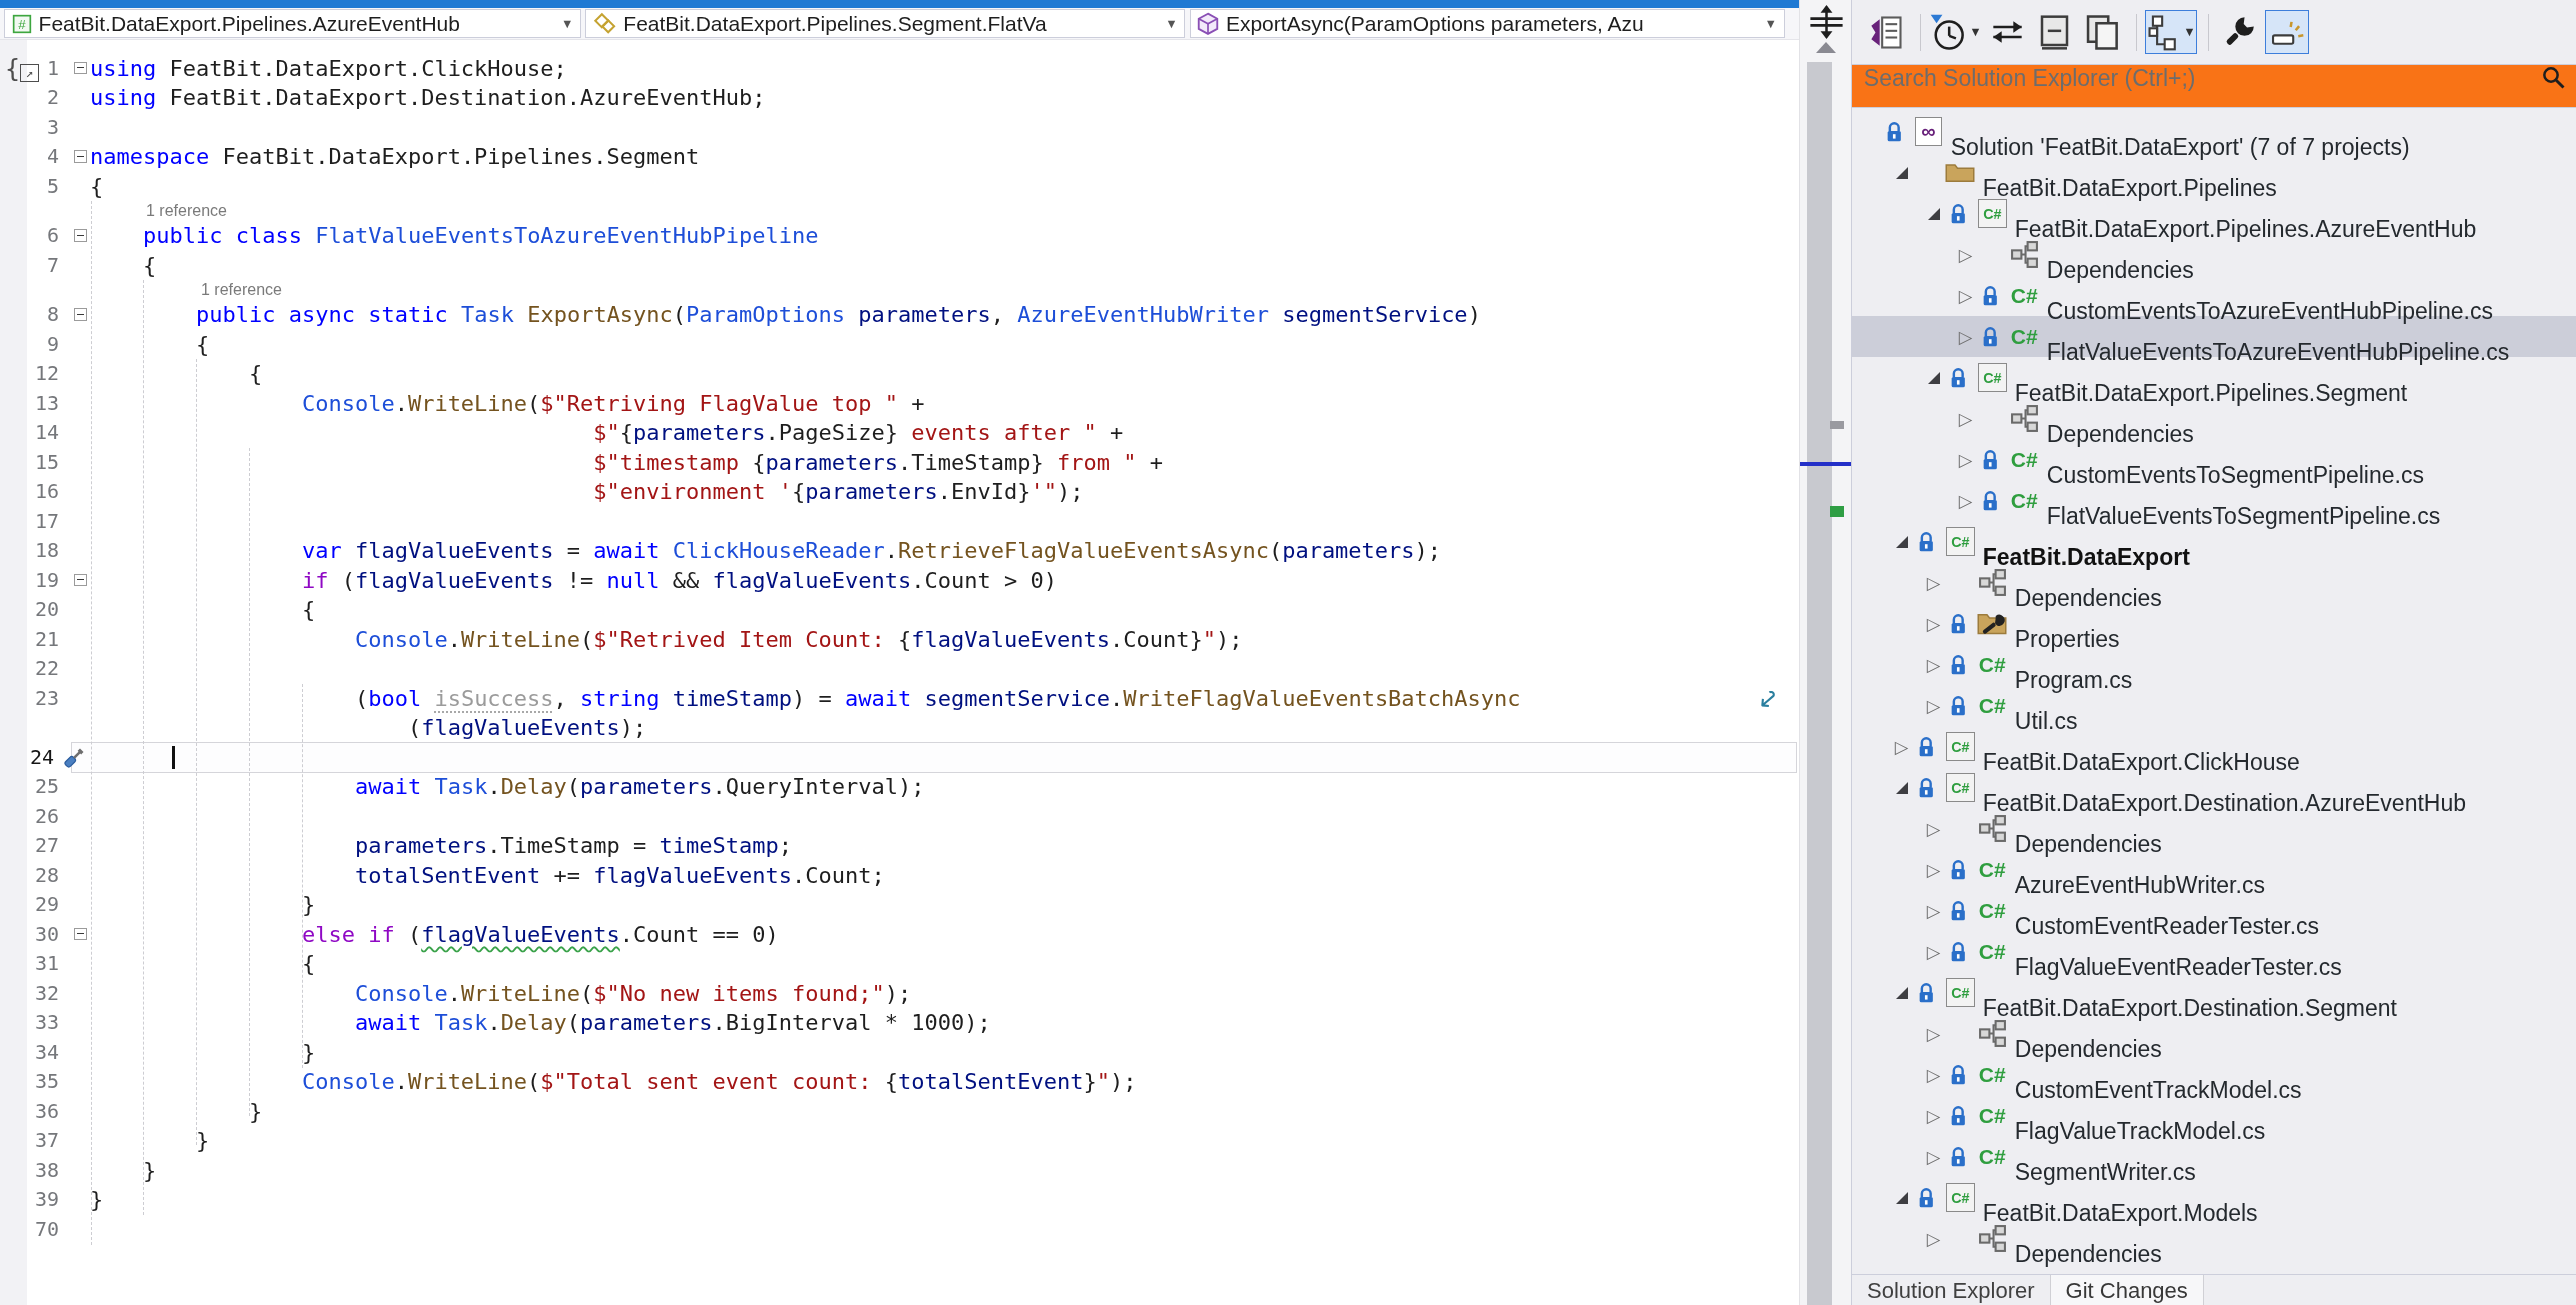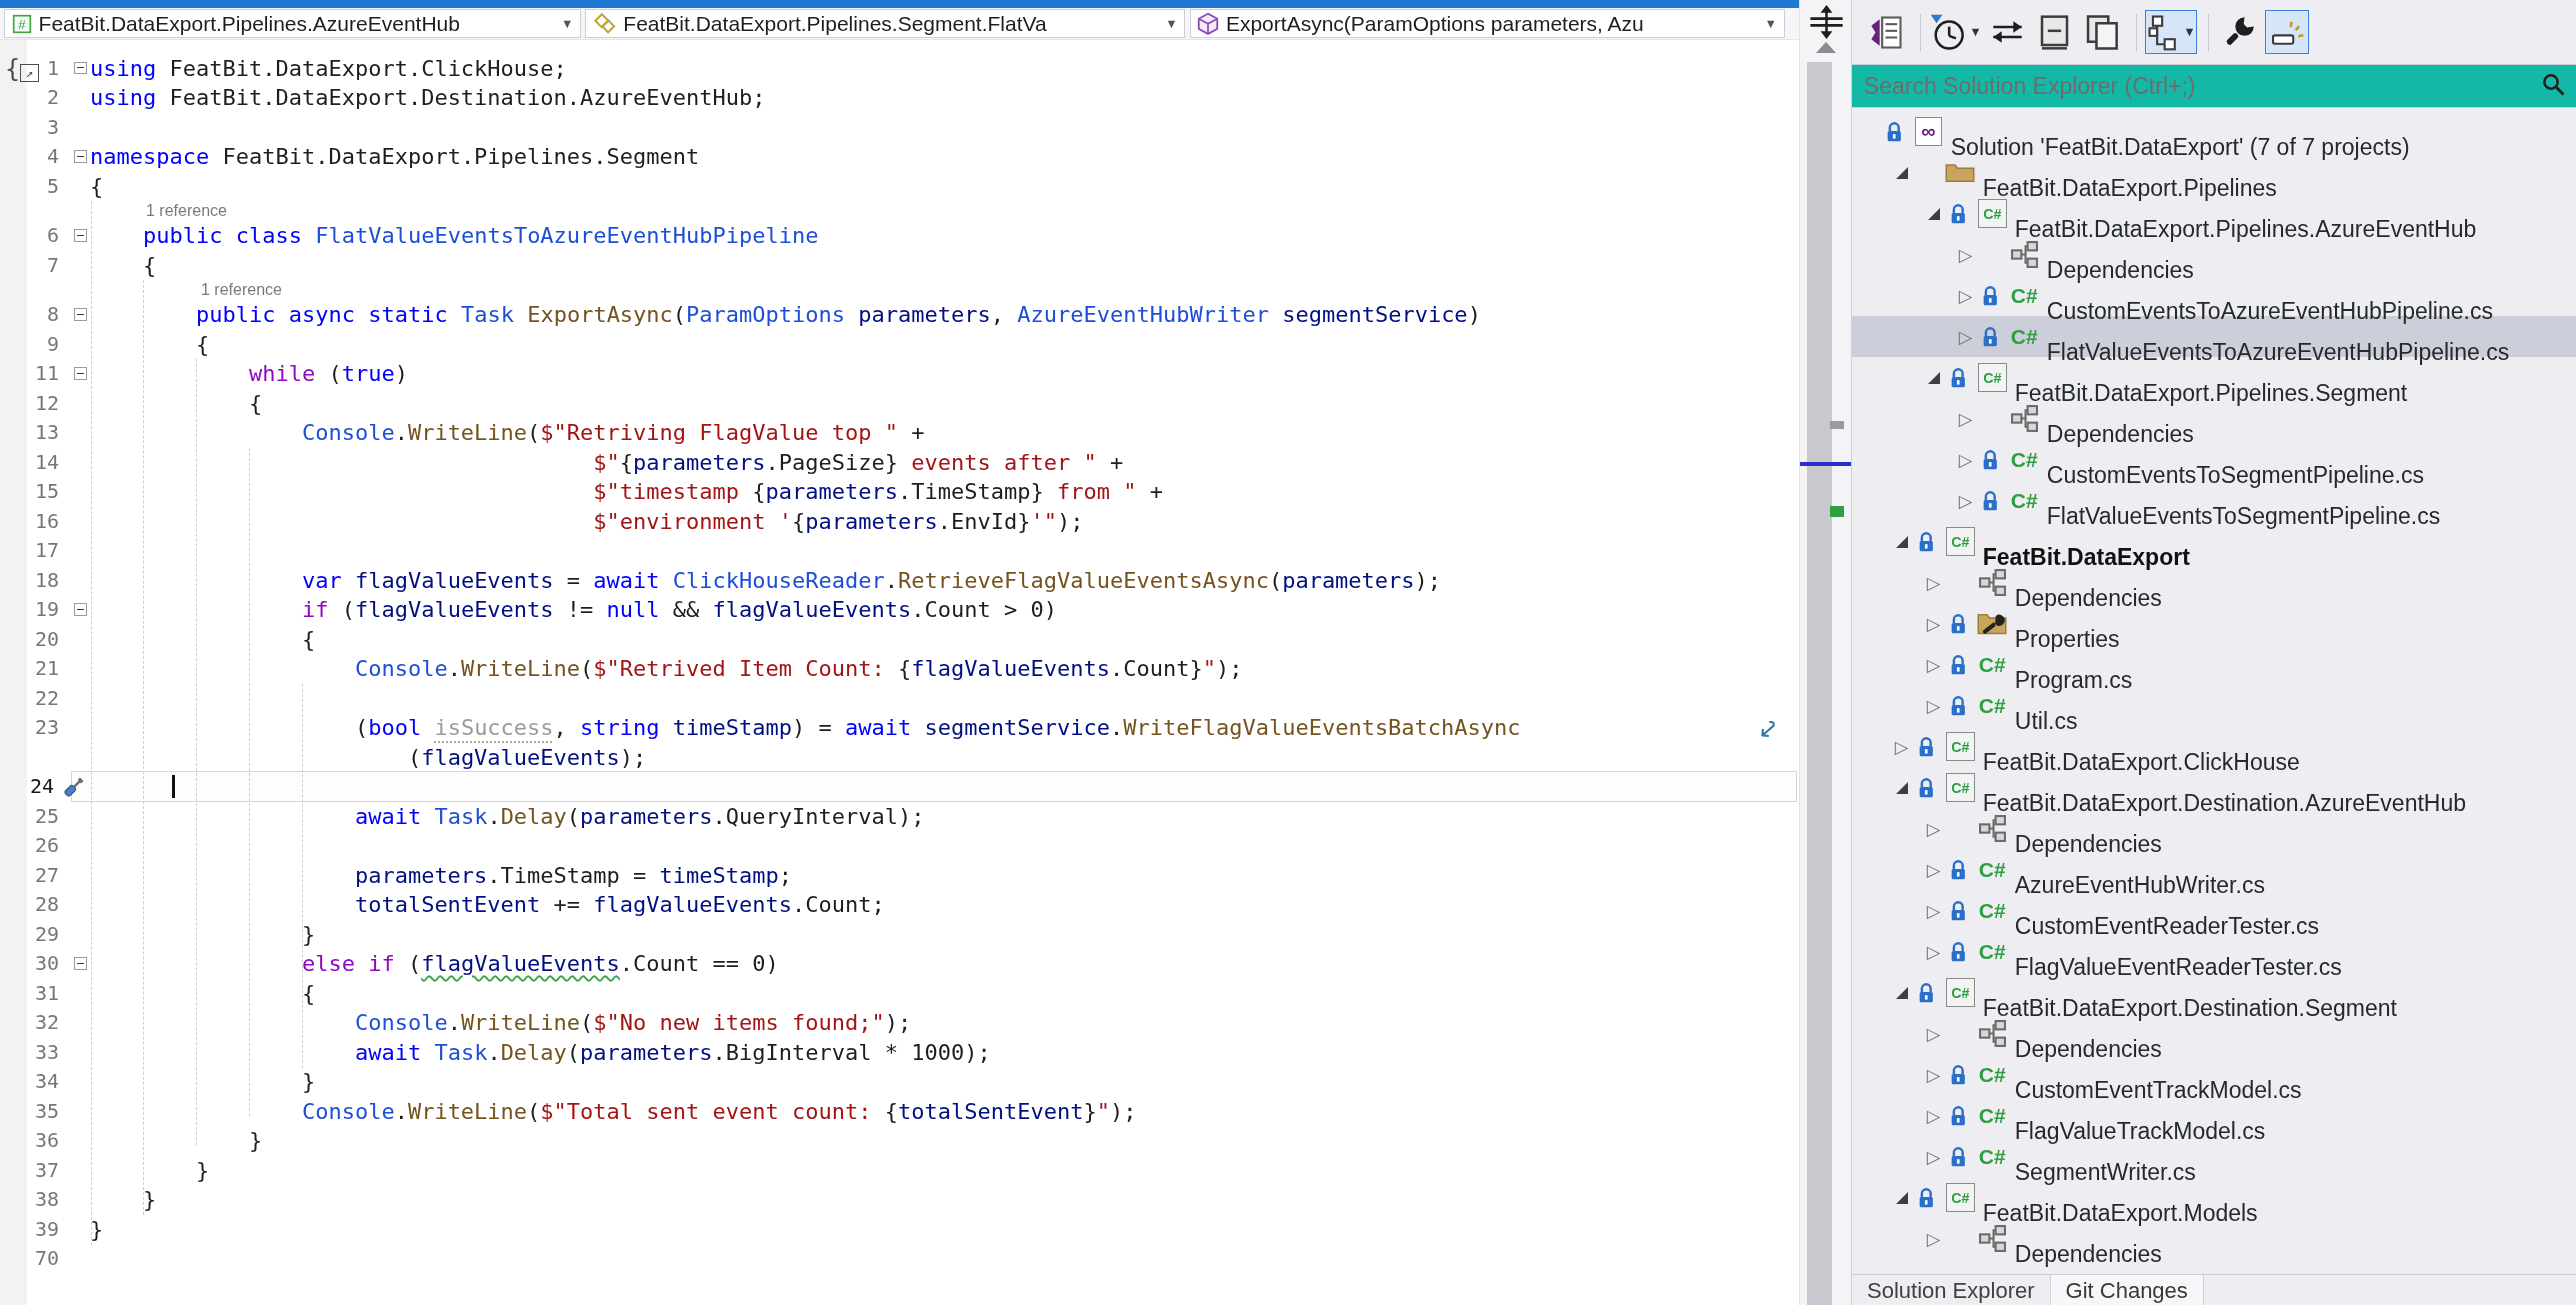--- a/index.html
+++ b/index.html
@@ -72,22 +72,22 @@
   .sepanel { position:absolute; left:1851px; top:0; width:725px; height:1306px;
     background:#eeeef2; border-left:0.8px solid #cccedb; }
   .se-toolbar { position:absolute; left:0; top:0; right:0; height:64px;
     display:flex; align-items:center; padding-left:11.8px; }
   .tbtn { display:inline-flex; align-items:center; justify-content:center;
     height:44px; min-width:44px; margin-right:3.4px; }
   .tbtn.boxed { border:1.7px solid #3d7edb; background:#d6e5f8; }
   .tsep { width:0.8px; height:37px; background:#c8c8ce; margin:0 8.4px; }
   .tcaret { font-size:12.6px; color:#333; margin-left:3.4px; }
 
-  .se-search { position:absolute; left:0; top:64px; right:0; height:44px; background:#14b8a6;
-    border-top:0.8px solid #cccedb; border-bottom:0.8px solid #cccedb; display:flex; align-items:center; }
+  .se-search { position:absolute; left:0; top:64px; right:0; height:44px; background:#f97316;
+    border-top:0.8px solid #cccedb; border-bottom:0.8px solid #cccedb; display:flex; align-items:flex-start; }
   .se-search input { flex:1; border:none; outline:none; font-size:23px; color:#333;
     padding-left:11.8px; font-family:"Liberation Sans", sans-serif; background:transparent; }
   .se-search input::placeholder { color:#6d6d6d; opacity:1; }
   .se-search .mag { margin-right:10px; flex:0 0 auto; }
 
   .se-tree { position:absolute; left:0; top:111px; right:0; bottom:32px; overflow:hidden; }
   .trow { display:flex; align-items:center; height:41px; font-size:23px; color:#24292e;
     white-space:nowrap; }
   .trow.sel { background:#ccced9; }
   .trow.bold .tlabel { font-weight:bold; color:#111; }
@@ -193,25 +193,20 @@
           <span class="lenstext" style="left: 201px;">1 reference</span>
         </div>
         <div class="crow">
           <span class="ln">8</span>
           <div class="fold"></div>
           <pre><span class="p">        </span><span class="k">public</span><span class="p"> </span><span class="k">async</span><span class="p"> </span><span class="k">static</span><span class="p"> </span><span class="t">Task</span><span class="p"> </span><span class="m">ExportAsync</span><span class="p">(</span><span class="t">ParamOptions</span><span class="p"> </span><span class="v">parameters</span><span class="p">, </span><span class="t">AzureEventHubWriter</span><span class="p"> </span><span class="v">segmentService</span><span class="p">)</span></pre>
         </div>
         <div class="crow">
           <span class="ln">9</span>
           <pre><span class="p">        {</span></pre>
-        </div>
-        <div class="crow">
-          <span class="ln">11</span>
-          <div class="fold"></div>
-          <pre><span class="p">            </span><span class="c">while</span><span class="p"> (</span><span class="k">true</span><span class="p">)</span></pre>
         </div>
         <div class="crow">
           <span class="ln">12</span>
           <pre><span class="p">            {</span></pre>
         </div>
         <div class="crow">
           <span class="ln">13</span>
           <pre><span class="p">                </span><span class="t">Console</span><span class="p">.</span><span class="m">WriteLine</span><span class="p">(</span><span class="s">$"Retriving FlagValue top "</span><span class="p"> +</span></pre>
         </div>
         <div class="crow">

